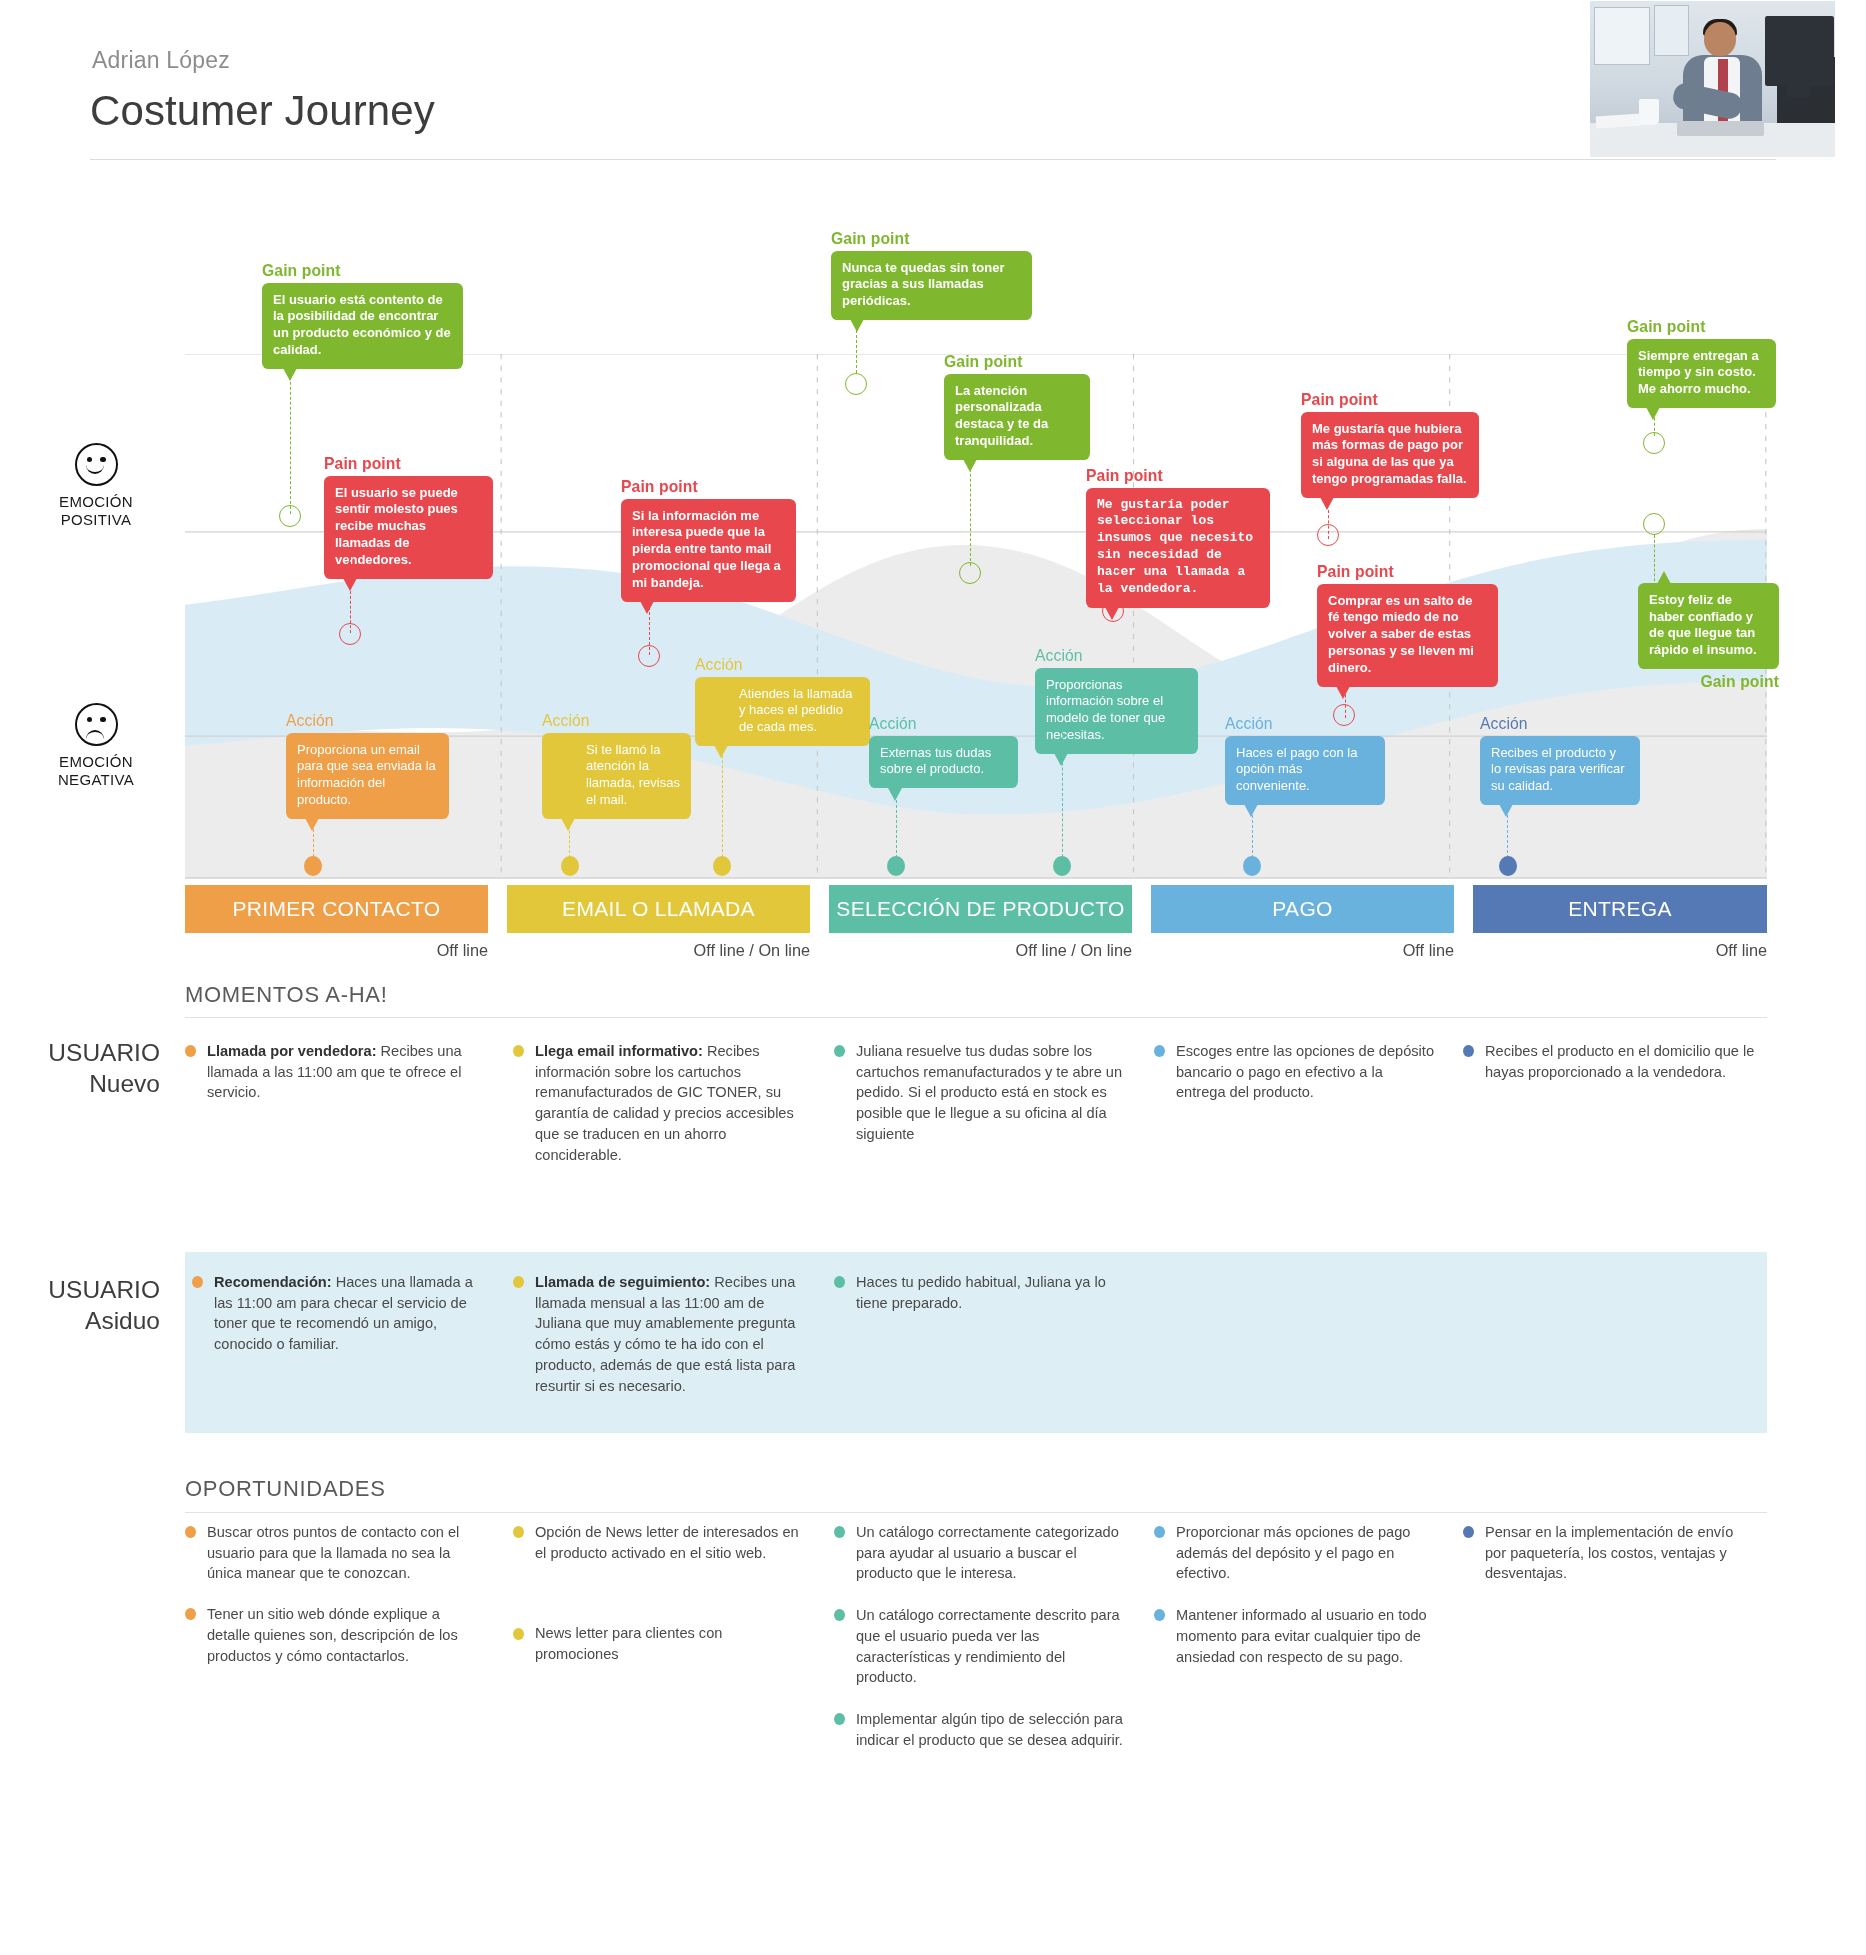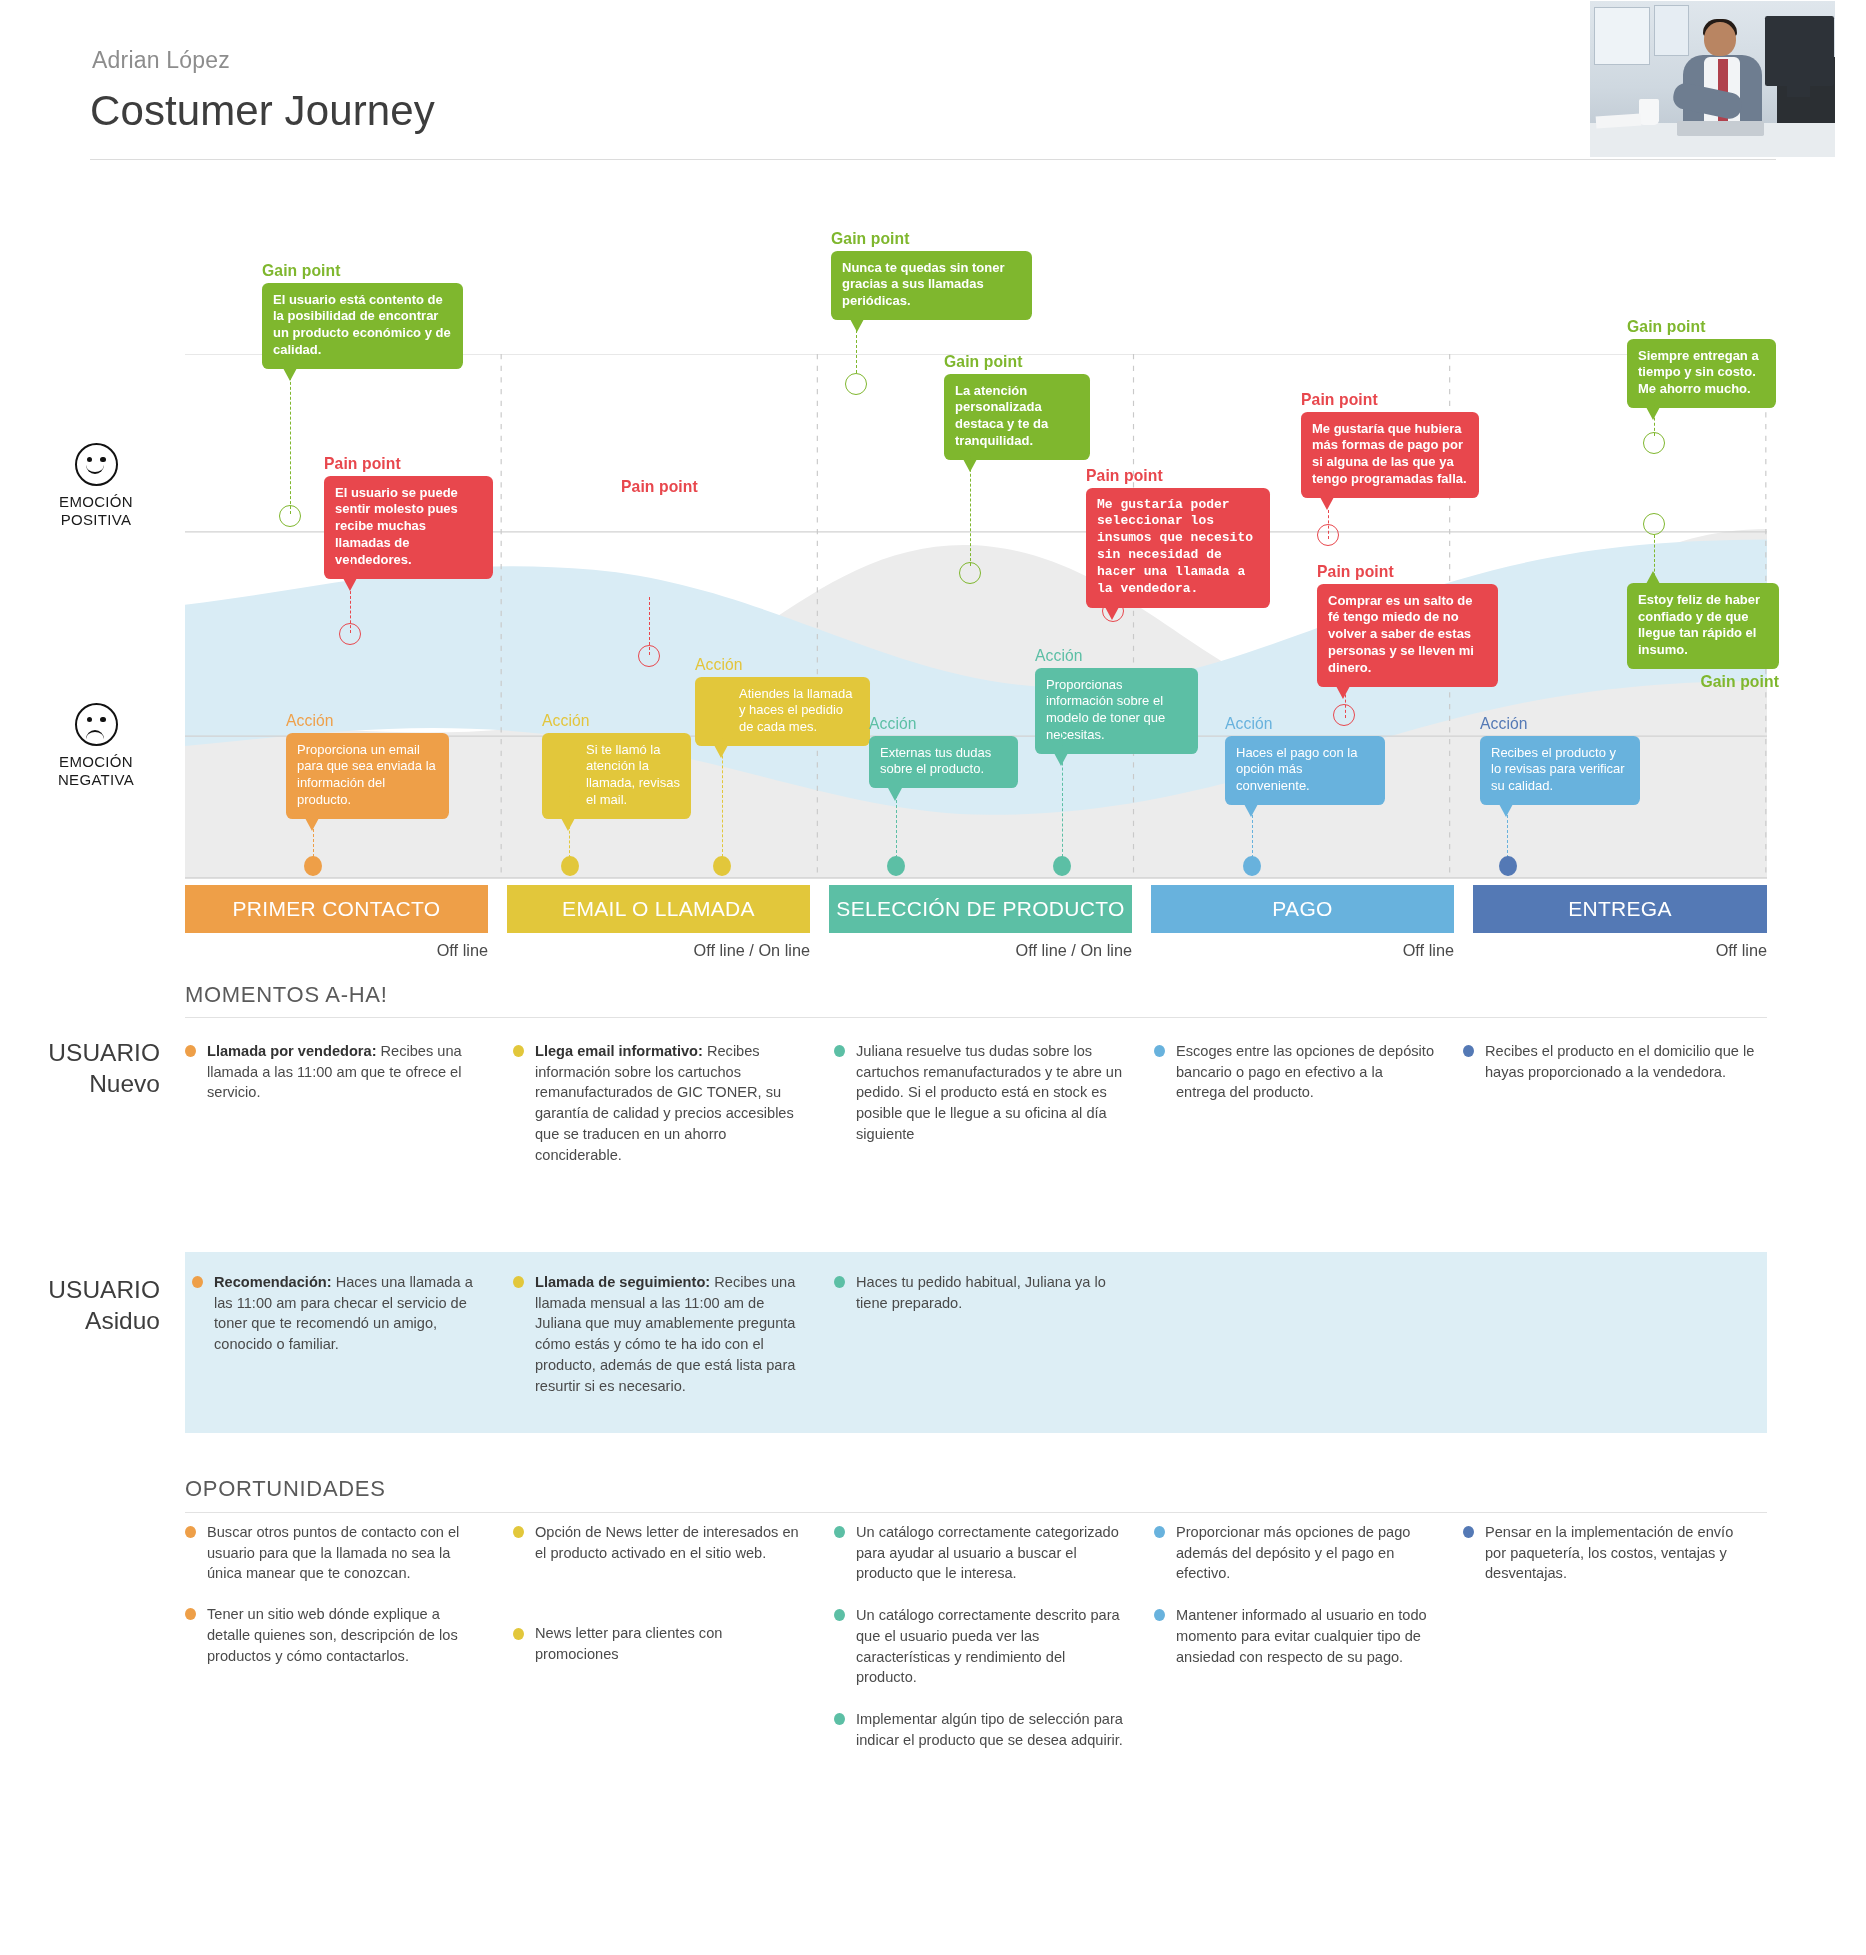--- a/index.html
+++ b/index.html
@@ -184,20 +184,24 @@
   <div class="bubble" style="color:#e8474d;">
     <span style="color:#fff;">El usuario se puede sentir molesto pues recibe muchas llamadas de vendedores.</span>
     <i class="tail down" style="left:18.7px;"></i>
   </div>
 </div>
 <div class="dashline" style="left:350px; top:557px; height:76px; color:#e8474d;"></div>
 <div class="ring" style="left:339px; top:623px; color:#e8474d;"></div>
 
 <div class="callout k-red" style="left:621px; top:478px; width:175px;">
   <div class="kicker">Pain point</div>
+  <div class="bubble" style="color:#e8474d;">
+    <span style="color:#fff;">Si la información me interesa puede que la pierda entre tanto mail promocional que llega a mi bandeja.</span>
+    <i class="tail down" style="left:18.7px;"></i>
+  </div>
 </div>
 <div class="dashline" style="left:649px; top:597px; height:58px; color:#e8474d;"></div>
 <div class="ring" style="left:638px; top:645px; color:#e8474d;"></div>
 
 <div class="callout k-green" style="left:831px; top:230px; width:201px;">
   <div class="kicker">Gain point</div>
   <div class="bubble" style="color:#7fb72e;">
     <span style="color:#fff;">Nunca te quedas sin toner gracias a sus llamadas periódicas.</span>
     <i class="tail down" style="left:18.7px;"></i>
   </div>
@@ -251,21 +255,21 @@
     <span style="color:#fff;">Siempre entregan a tiempo y sin costo. Me ahorro mucho.</span>
     <i class="tail down" style="left:18.7px;"></i>
   </div>
 </div>
 <div class="dashline" style="left:1654px; top:392px; height:44px; color:#7fb72e;"></div>
 <div class="ring" style="left:1643px; top:432px; color:#7fb72e;"></div>
 
 <div class="ring" style="left:1643px; top:513px; color:#7fb72e;"></div>
 <div class="dashline" style="left:1654px; top:535px; height:51px; color:#7fb72e;"></div>
 <div class="callout k-green" style="left:1627px; top:583px; width:152px;">
-  <div class="bubble" style="color:#7fb72e;">
+  <div class="bubble" style="color:#7fb72e;margin-left:11px;">
     <span style="color:#fff;">Estoy feliz de haber confiado y de que llegue tan rápido el insumo.</span>
     <i class="tail up" style="left:18.7px;"></i>
   </div>
   <div class="kicker" style="margin-top:3.5px; text-align:right;">Gain point</div>
 </div>
 
 <div class="callout k-orange" style="left:286px; top:712px; width:163px;">
   <div class="kicker">Acción</div>
   <div class="bubble" style="color:#ee9f48;">
     <span style="color:#fff;">Proporciona un email para que sea enviada la información del producto.</span>

